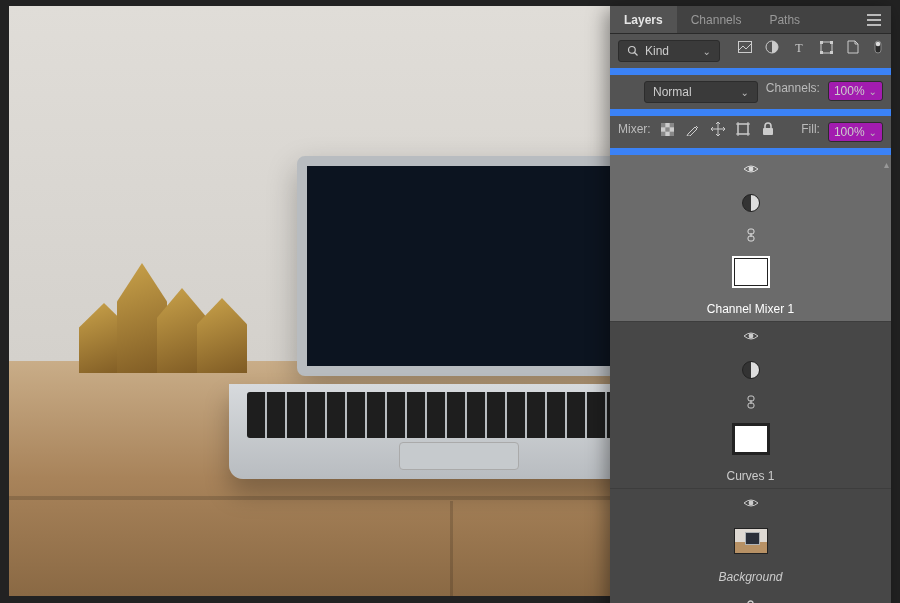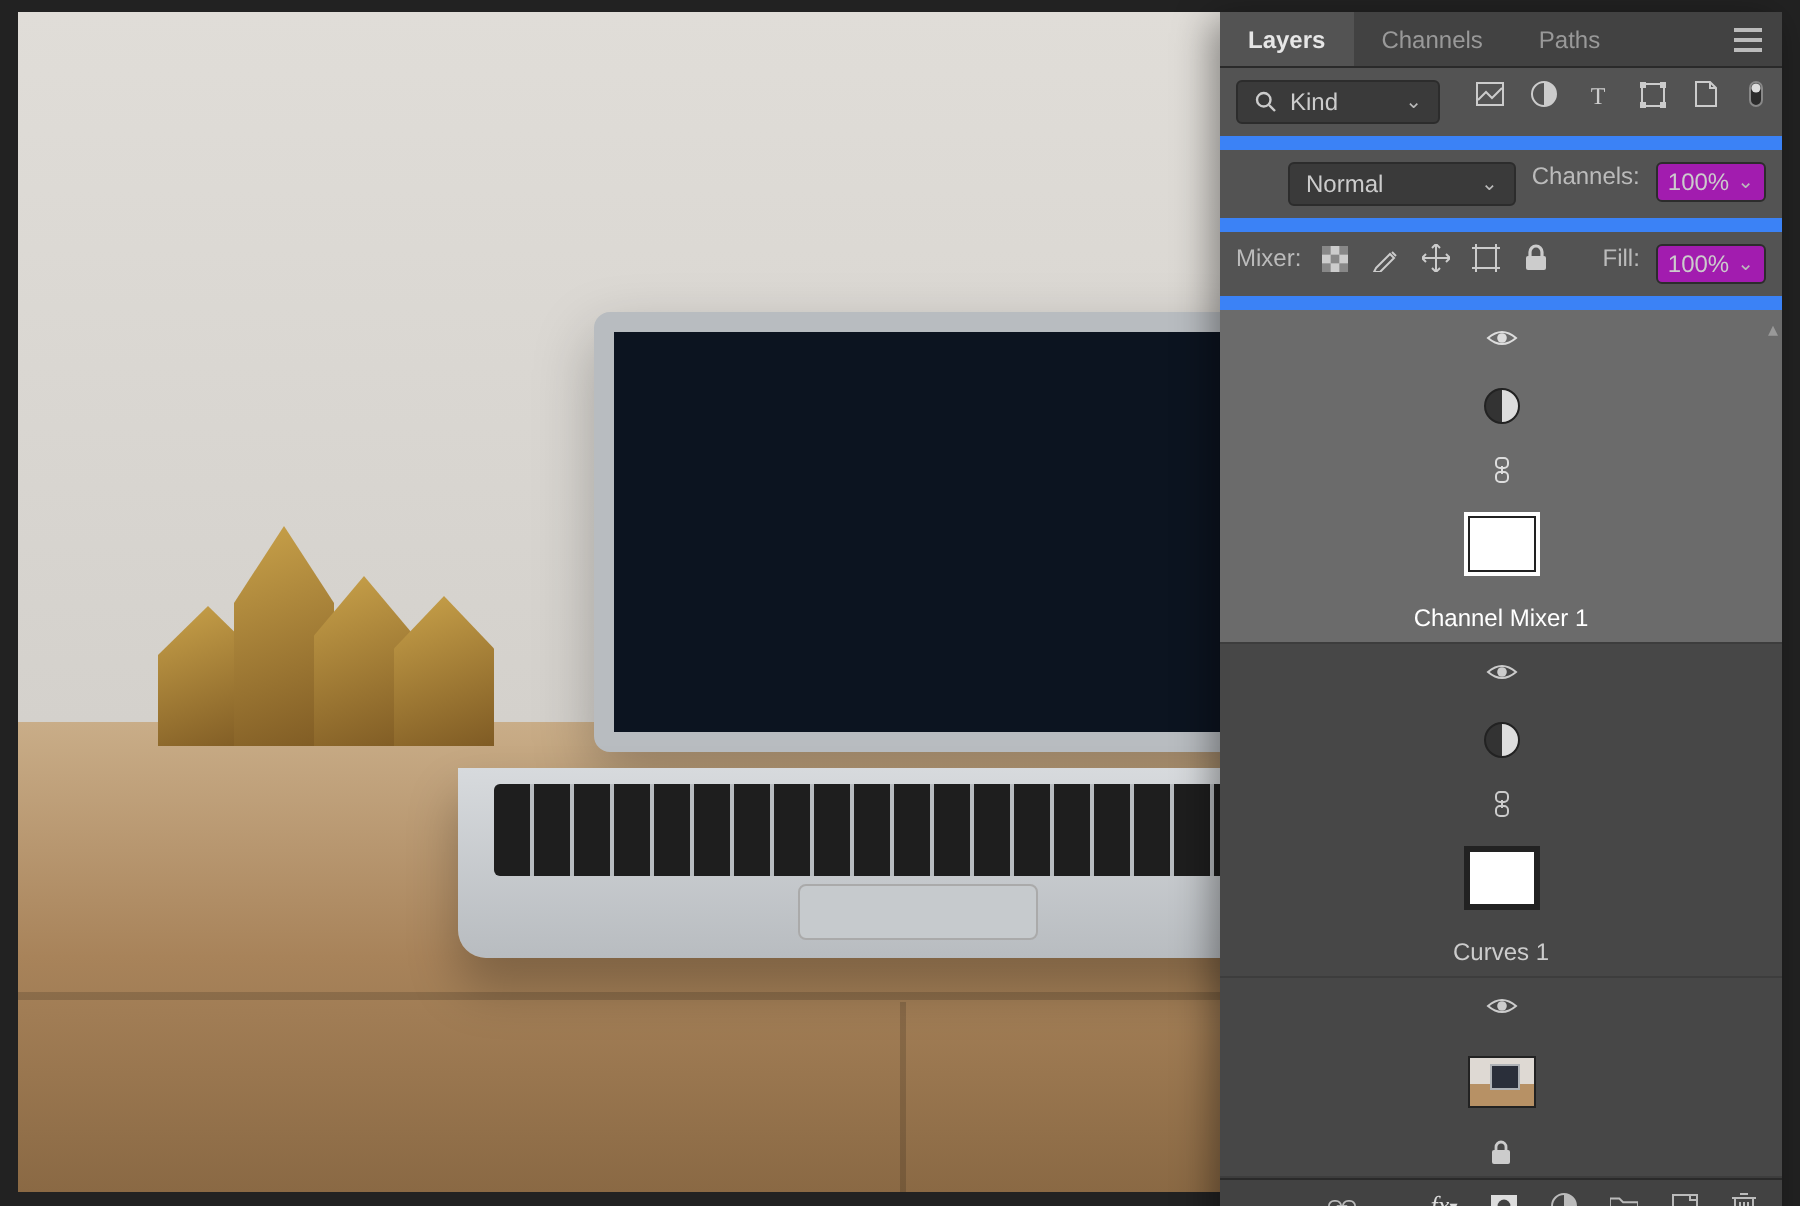--- a/index.html
+++ b/index.html
@@ -502,20 +502,21 @@
     </div>
 
     <div class="layer">
       <span class="vis">
         <svg width="16" height="12" viewBox="0 0 16 12">
             <path d="M1 6 Q8 0 15 6 Q8 12 1 6 Z" fill="none" stroke="#ccc"></path>
             <circle cx="8" cy="6" r="2.4" fill="#ccc"></circle>
           </svg>
       </span>
       <span class="img-thumb"></span>
+      <span class="layer-name bg-name">Background</span>
       <span class="lock-ic">
         <svg width="11" height="13" viewBox="0 0 11 13">
             <rect x="1" y="5" width="9" height="7" rx="1" fill="#ccc"></rect>
             <path d="M3 5 V3.5 a2.5 2.5 0 0 1 5 0 V5" fill="none" stroke="#ccc" stroke-width="1.4"></path>
           </svg>
       </span>
     </div>
 
   </div>
 

